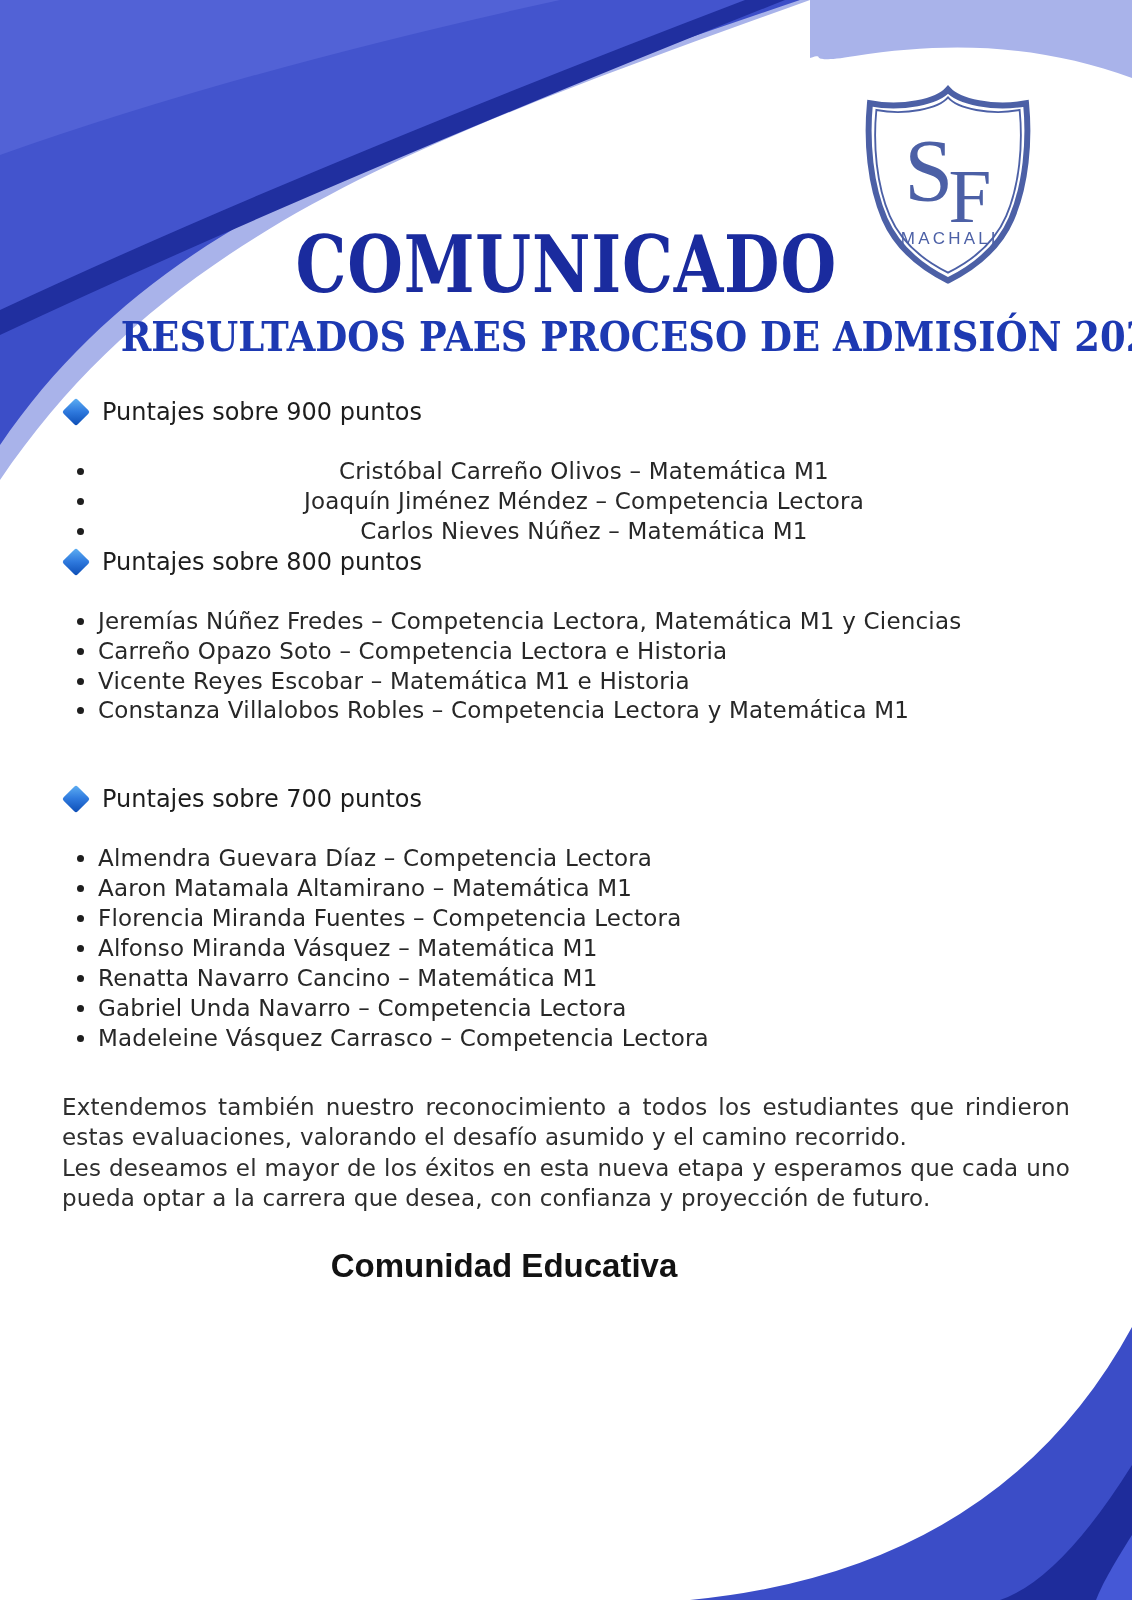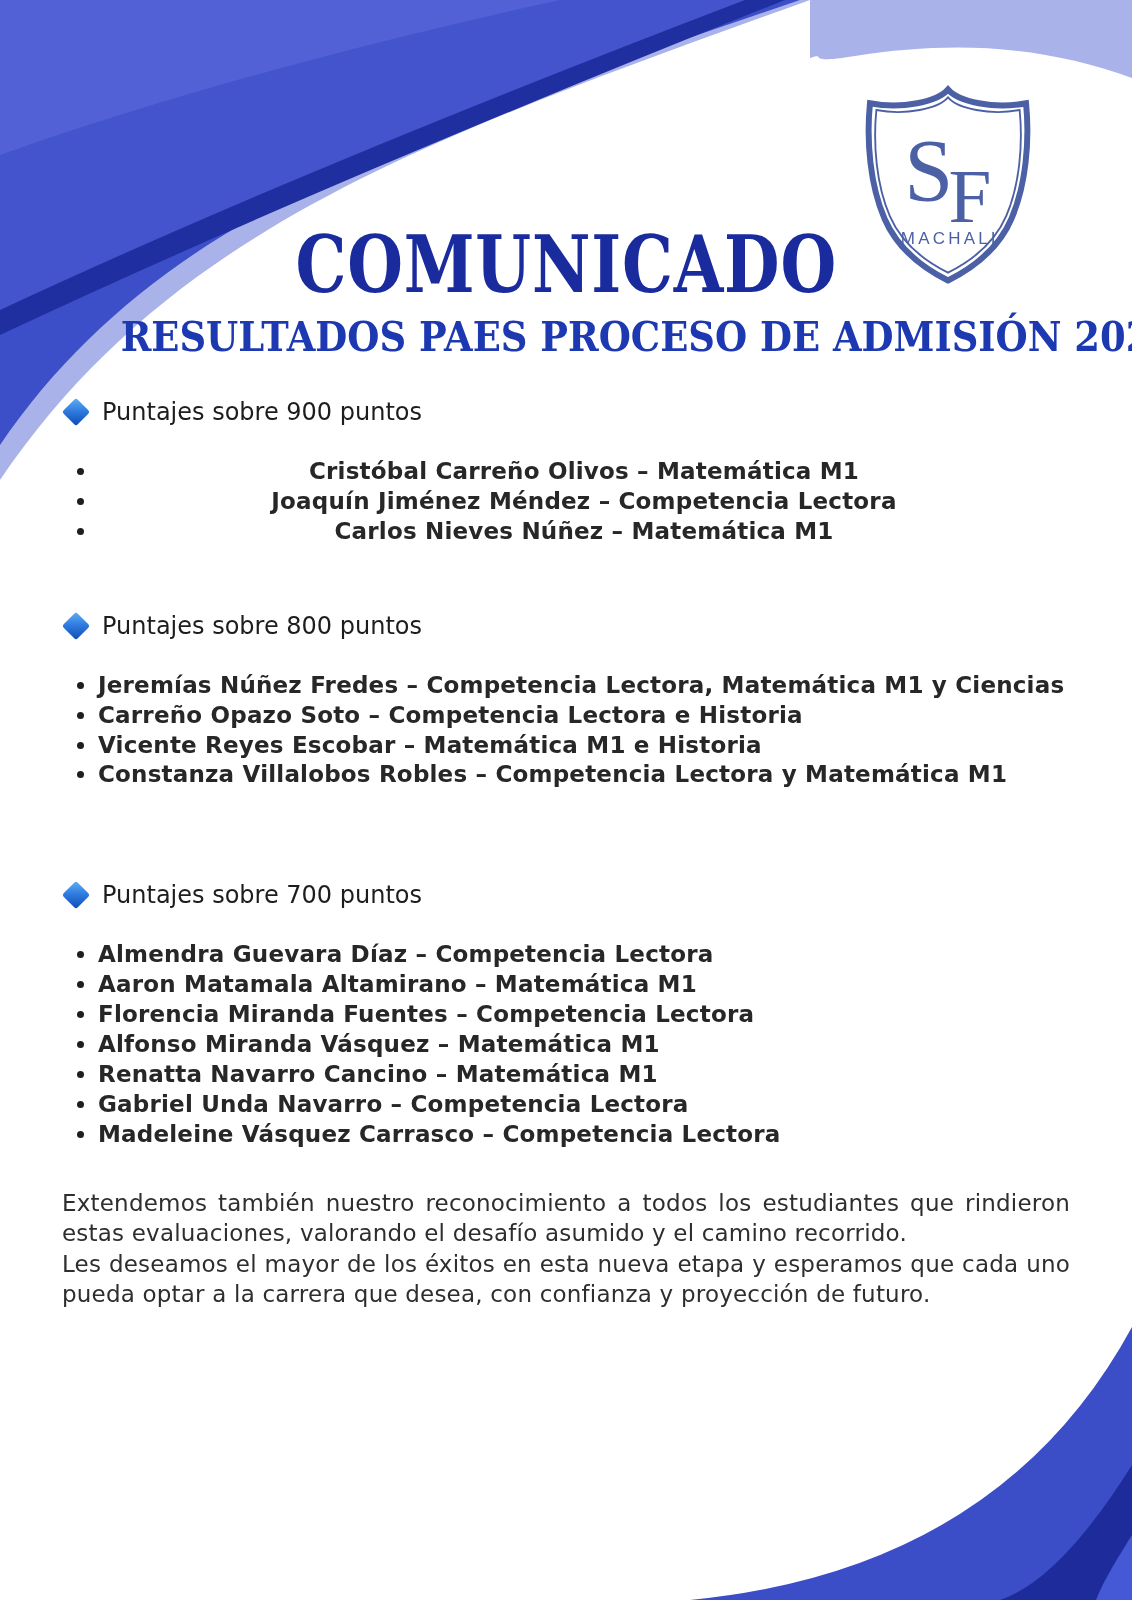--- a/index.html
+++ b/index.html
@@ -26,33 +26,33 @@
   .subtitle-row { text-align:center; margin-top:12px; line-height:1.05; }
   .subtitle-text {
     font-family:"DejaVu Serif", serif; font-weight:bold; font-size:41px;
     color:#1d39b2; display:inline-block; transform:scaleX(0.90); white-space:nowrap;
   }
 
   .intro { margin:48px 0 0 0; font-size:23px; line-height:1.33; text-align:justify;
            color:#2e2e2e; letter-spacing:0.2px; }
 
   .sec-900 { margin-top:38px;text-align:center; }
-  .sec-800 { margin-top:64px; }
-  .sec-700 { margin-top:90px; }
+  .sec-800 { }
+  .sec-700 { margin-top:58px; }
 
   .section-header { display:flex; align-items:center; gap:12px; height:30px;
                     font-size:24px; color:#1d1d1d; }
   .diamond {
     width:20px; height:20px; flex:0 0 auto; margin:0 4px; border-radius:2.5px;
     background:linear-gradient(135deg, #5fb0f3 0%, #2f7ade 48%, #0c4cb4 100%);
     transform:rotate(45deg);
   }
 
   ul.students { margin:30px 0 0 0; padding:0 0 0 36px; list-style:disc;
-                font-size:23px; line-height:1.3; color:#272727; letter-spacing:0.2px;font-weight:bold; }
+                font-size:23px; line-height:1.3; color:#272727; letter-spacing:0.2px; }
   ul.students li::marker { color:#1e1e1e; }
 
   .closing { margin-top:38px; }
   .closing p { margin:0; font-size:23px; line-height:1.33; text-align:justify;
                color:#2e2e2e; letter-spacing:0.2px; }
 
   .footer { margin:30px 124px 0 0; text-align:center;
             font-family:"Liberation Sans", sans-serif; font-weight:bold;
             font-size:33px; line-height:1.32; color:#121212; }
 </style>
@@ -136,16 +136,17 @@
         <li>Madeleine Vásquez Carrasco – Competencia Lectora</li>
       </ul>
     </div>
 
     <div class="closing">
       <p>Extendemos también nuestro reconocimiento a todos los estudiantes que rindieron estas evaluaciones, valorando el desafío asumido y el camino recorrido.</p>
       <p>Les deseamos el mayor de los éxitos en esta nueva etapa y esperamos que cada uno pueda optar a la carrera que desea, con confianza y proyección de futuro.</p>
     </div>
 
     <div class="footer">
+      <div>Comunidad Educativa</div>
     </div>
 
   </div>
 </div>
 
 </body></html>

